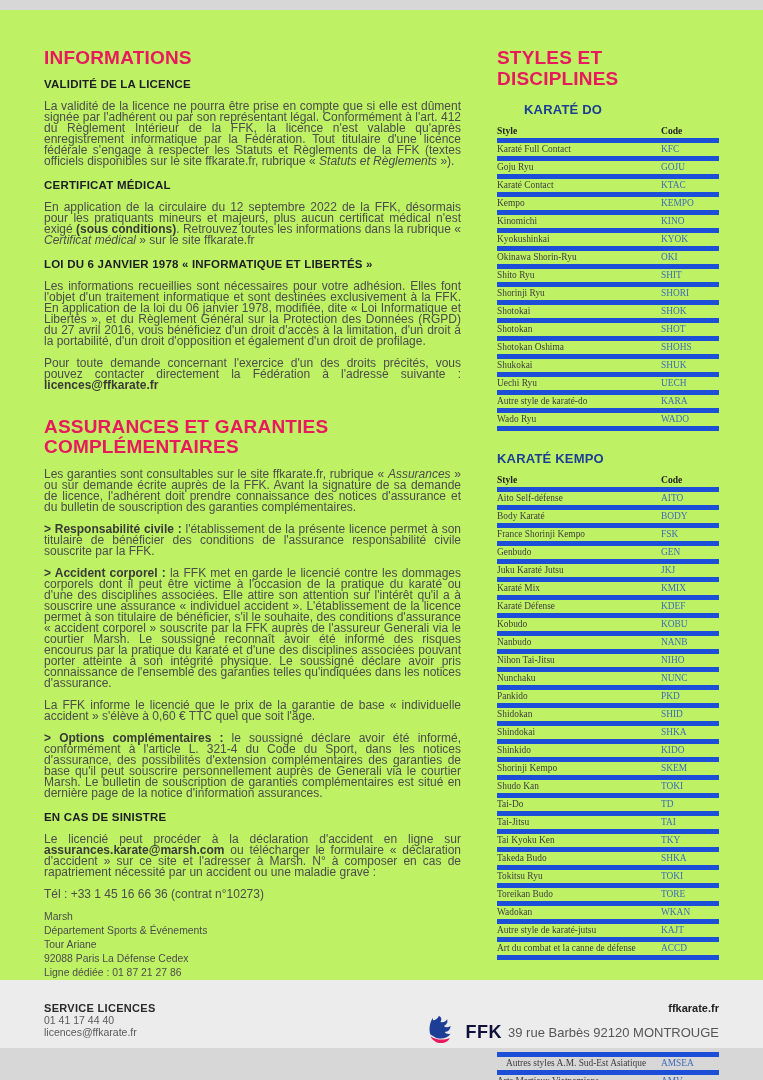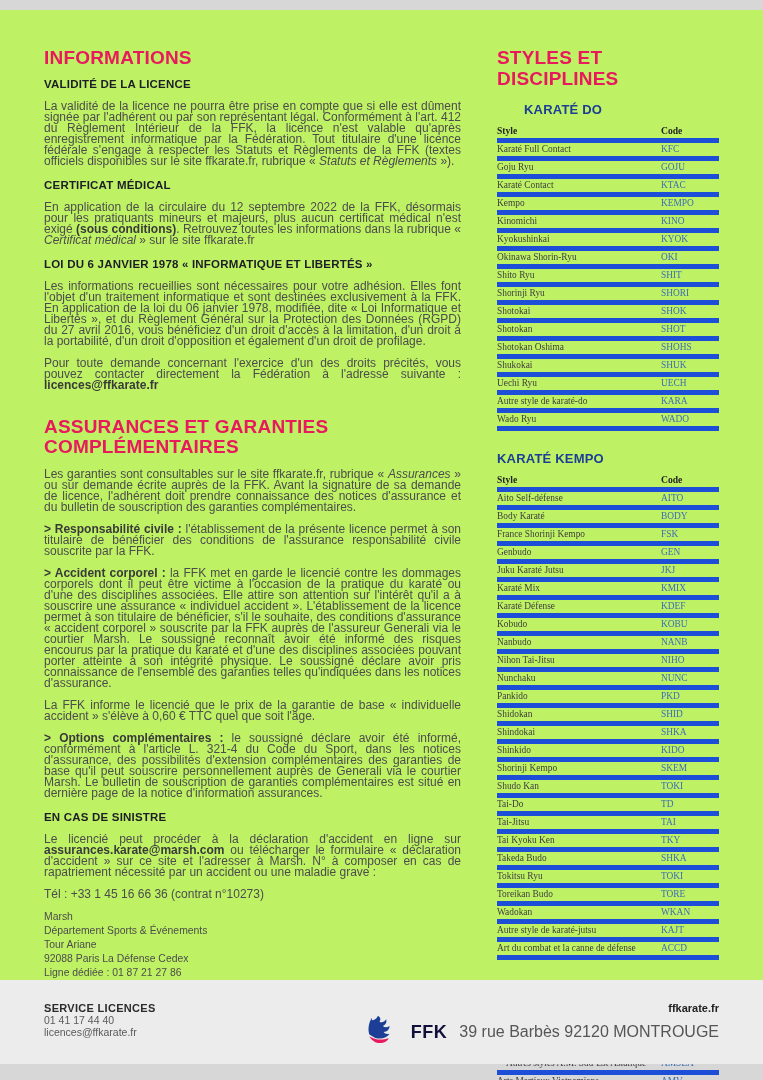--- a/index.html
+++ b/index.html
@@ -54,32 +54,32 @@
   }
   .tr .code{
     font-size:9.4px;color:#3e6cb4;flex:0 0 58px;text-align:left;
     white-space:nowrap;
   }
   .tr.th .style,.tr.th .code{font-weight:bold;color:#232323;font-size:9.6px;}
   .tr.indent .style{padding-left:9px;}
 
   
   .footer{
-    position:absolute;top:980px;left:0;width:763px;height:84px;
+    position:absolute;top:980px;left:0;width:763px;height:68px;
     background:#ececec;box-sizing:border-box;padding:22px 44px 0 44px;
     display:flex;justify-content:space-between;align-items:flex-start;
   }
   .f-service .t{font-size:11px;font-weight:bold;color:#2b2b2b;letter-spacing:.3px;}
   .f-service .l{font-size:10.5px;color:#5a5a5a;margin-top:0;}
   .f-brand{text-align:right;}
   .f-site{font-size:11px;font-weight:bold;color:#222;margin-bottom:2px;}
-  .f-row{display:flex;align-items:center;justify-content:flex-end;gap:12px;}
+  .f-row{display:flex;align-items:center;justify-content:flex-end;gap:6px;}
   .f-logo{width:34px;height:32px;display:inline-block;}
   .f-ffk{font-size:18px;font-weight:bold;color:#10103a;letter-spacing:.5px;}
-  .f-addr{font-size:16px;color:#565656;}
+  .f-addr{font-size:13px;color:#565656;}
 </style>
 </head>
 <body>
 
 <div class="page">
   <div class="cols">
 
     <div class="lcol">
       <h1>INFORMATIONS</h1>
 

